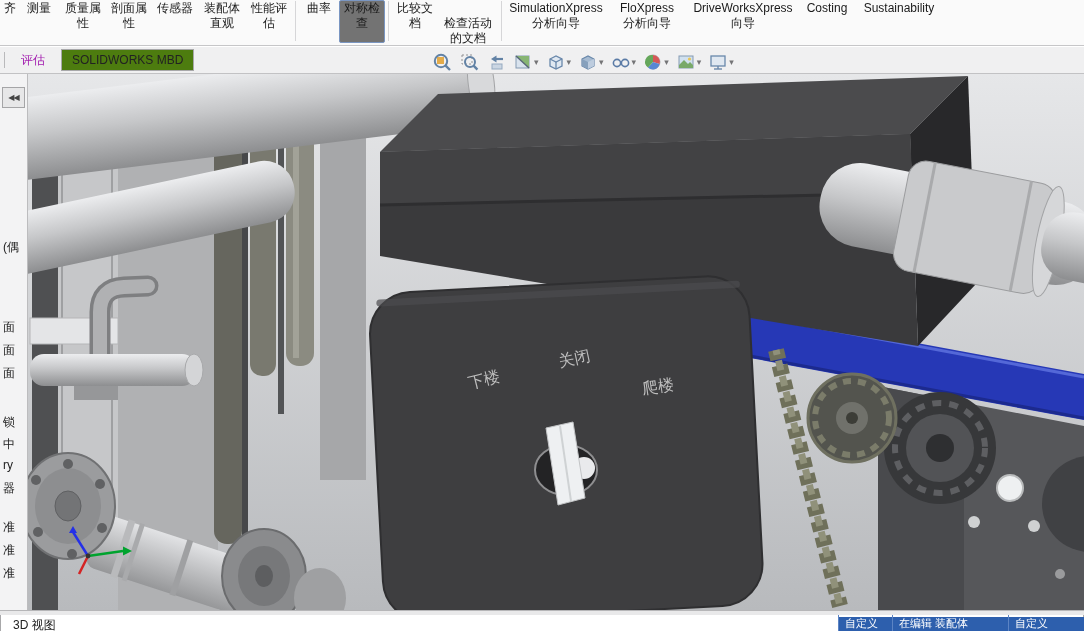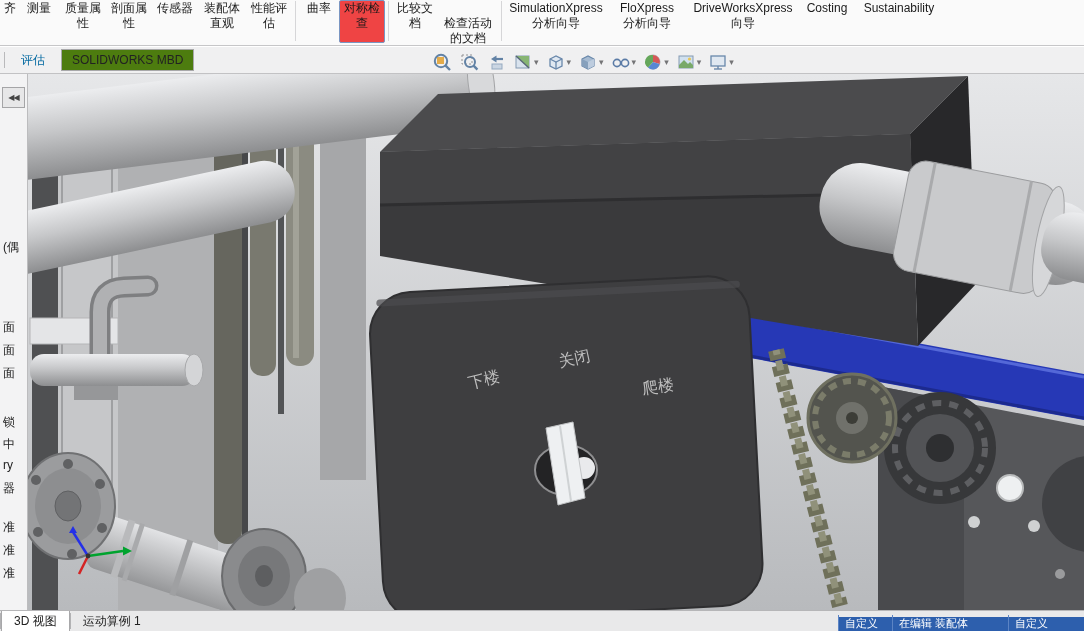--- a/index.html
+++ b/index.html
@@ -14,33 +14,33 @@
     position:absolute; top:0; left:0; width:1084px; height:46px;
     background:#fafafa; border-bottom:1px solid #c6c6c8;
     display:flex; align-items:flex-start; padding-left:2px;
   }
   .rbtn {
     font-size:12px; line-height:15px; text-align:center; padding-top:1px;
     white-space:pre-line; color:#1a1a1a; flex:0 0 auto; cursor:default;
   }
   .rbtn .lbl { white-space:pre-line; display:block; }
   .rbtn.pressed {
-    border:1px solid #7a96c2; background:#ef4444; border-radius:2px; height:43px; padding-top:0;
+    border:1px solid #7a96c2; background:#737373; border-radius:2px; height:43px; padding-top:0;
   }
   .rdiv { width:1px; height:40px; background:#d6d6d8; margin:1px 3px 0 3px; flex:0 0 auto; }
   .caret { display:block; font-size:9px; line-height:8px; color:#555; text-align:center; }
 
   
   .cmdtabs {
     position:absolute; top:47px; left:0; width:1084px; height:27px;
     background:#f0f0f1; border-bottom:1px solid #c2c2c4;
     display:flex; align-items:center; font-size:12px;
   }
   .tabsep { width:1px; height:16px; background:#b9b9bb; margin:0 6px 0 4px; }
-  .tab-eval { padding:3px 10px; color:#0369a1; }
+  .tab-eval { padding:3px 10px; color:#a21caf; }
   .tab-mbd {
     margin-left:6px; padding:3px 10px; background:#4d7c0f;
     border:1px solid #a8a8aa; color:#222;
   }
 
   
   .hud {
     position:absolute; top:50px; left:432px; height:24px; z-index:6;
     display:flex; align-items:center; gap:7px; opacity:.92;
   }
@@ -62,21 +62,21 @@
     position:absolute; top:13px; left:2px; width:23px; height:21px;
     background:#e7e7e8; border:1px solid #a5a5a7; font-size:8px;
     text-align:center; line-height:19px; color:#444; letter-spacing:-1px;
   }
   .model-svg { position:absolute; top:0; left:28px; width:1056px; height:536px; }
 
   
   .bottombar {
     position:absolute; top:610px; left:0; width:1084px; height:21px;
     background:#e9e9ea; border-top:1px solid #b6b6b8;
-    display:flex; align-items:stretch; font-size:12px;
+    display:flex; align-items:stretch; font-size:12px;flex-direction:column;
   }
   .sheet-sep { width:1px; background:#b2b2b4; margin:2px 0; }
   .sheet-tab { padding:2px 12px 0 12px; color:#222; }
   .sheet-tab.active { background:#ffffff; border-right:1px solid #a8a8aa; border-left:1px solid #a8a8aa; }
   .statusblue {
     position:absolute; right:0; top:617px; height:14px; z-index:8;
     display:flex; align-items:flex-end; background:#2d5fad; color:#fff; font-size:11px;
   }
   .statusseg { padding:1px 6px 0 6px; border-left:1px solid #5c84c4; white-space:nowrap; overflow:hidden; }
 </style>

